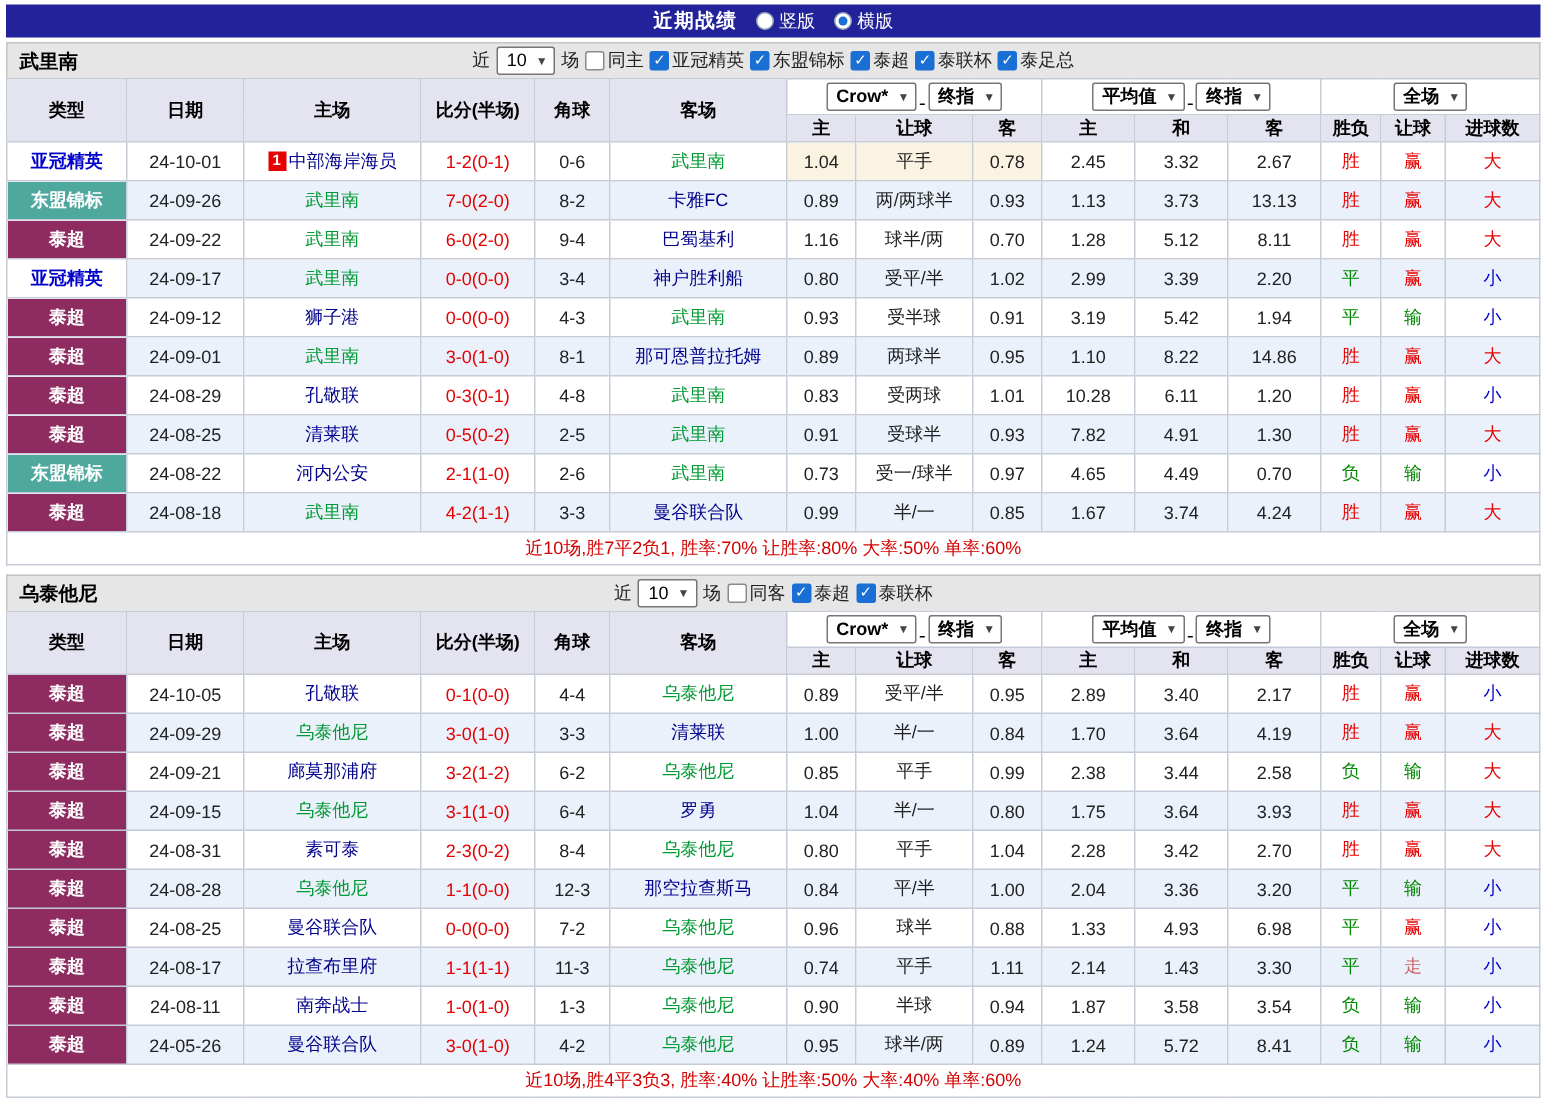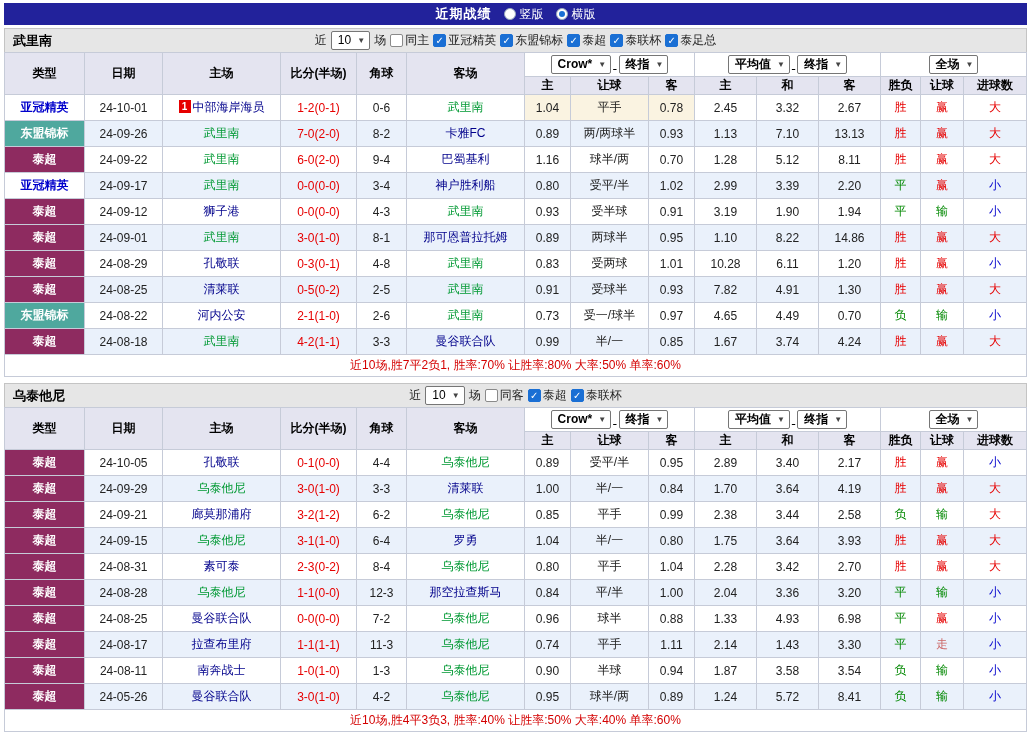--- a/index.html
+++ b/index.html
@@ -220,21 +220,21 @@
             <td class="type-cell" style="color: rgb(255, 255, 255); background: rgb(79, 168, 158);">东盟锦标</td>
             <td>24-09-26</td>
             <td><span class="team focal">武里南</span></td>
             <td class="score">7-0(2-0)</td>
             <td>8-2</td>
             <td><span class="team opp">卡雅FC</span></td>
             <td class="num">0.89</td>
             <td class="hcp">两/两球半</td>
             <td class="num">0.93</td>
             <td class="num">1.13</td>
-            <td class="num">7.10</td>
+            <td class="num">3.73</td>
             <td class="num">13.13</td>
             <td class="res" style="color: rgb(230, 0, 0);">胜</td>
             <td class="res" style="color: rgb(230, 0, 0);">赢</td>
             <td class="res" style="color: rgb(230, 0, 0);">大</td>
           </tr>
           <tr>
             <td class="type-cell" style="color: rgb(255, 255, 255); background: rgb(142, 43, 96);">泰超</td>
             <td>24-09-22</td>
             <td><span class="team focal">武里南</span></td>
             <td class="score">6-0(2-0)</td>
@@ -271,21 +271,21 @@
             <td class="type-cell" style="color: rgb(255, 255, 255); background: rgb(142, 43, 96);">泰超</td>
             <td>24-09-12</td>
             <td><span class="team opp">狮子港</span></td>
             <td class="score">0-0(0-0)</td>
             <td>4-3</td>
             <td><span class="team focal">武里南</span></td>
             <td class="num">0.93</td>
             <td class="hcp">受半球</td>
             <td class="num">0.91</td>
             <td class="num">3.19</td>
-            <td class="num">1.90</td>
+            <td class="num">5.42</td>
             <td class="num">1.94</td>
             <td class="res" style="color: rgb(0, 136, 0);">平</td>
             <td class="res" style="color: rgb(0, 136, 0);">输</td>
             <td class="res" style="color: rgb(0, 0, 204);">小</td>
           </tr>
           <tr>
             <td class="type-cell" style="color: rgb(255, 255, 255); background: rgb(142, 43, 96);">泰超</td>
             <td>24-09-01</td>
             <td><span class="team focal">武里南</span></td>
             <td class="score">3-0(1-0)</td>

